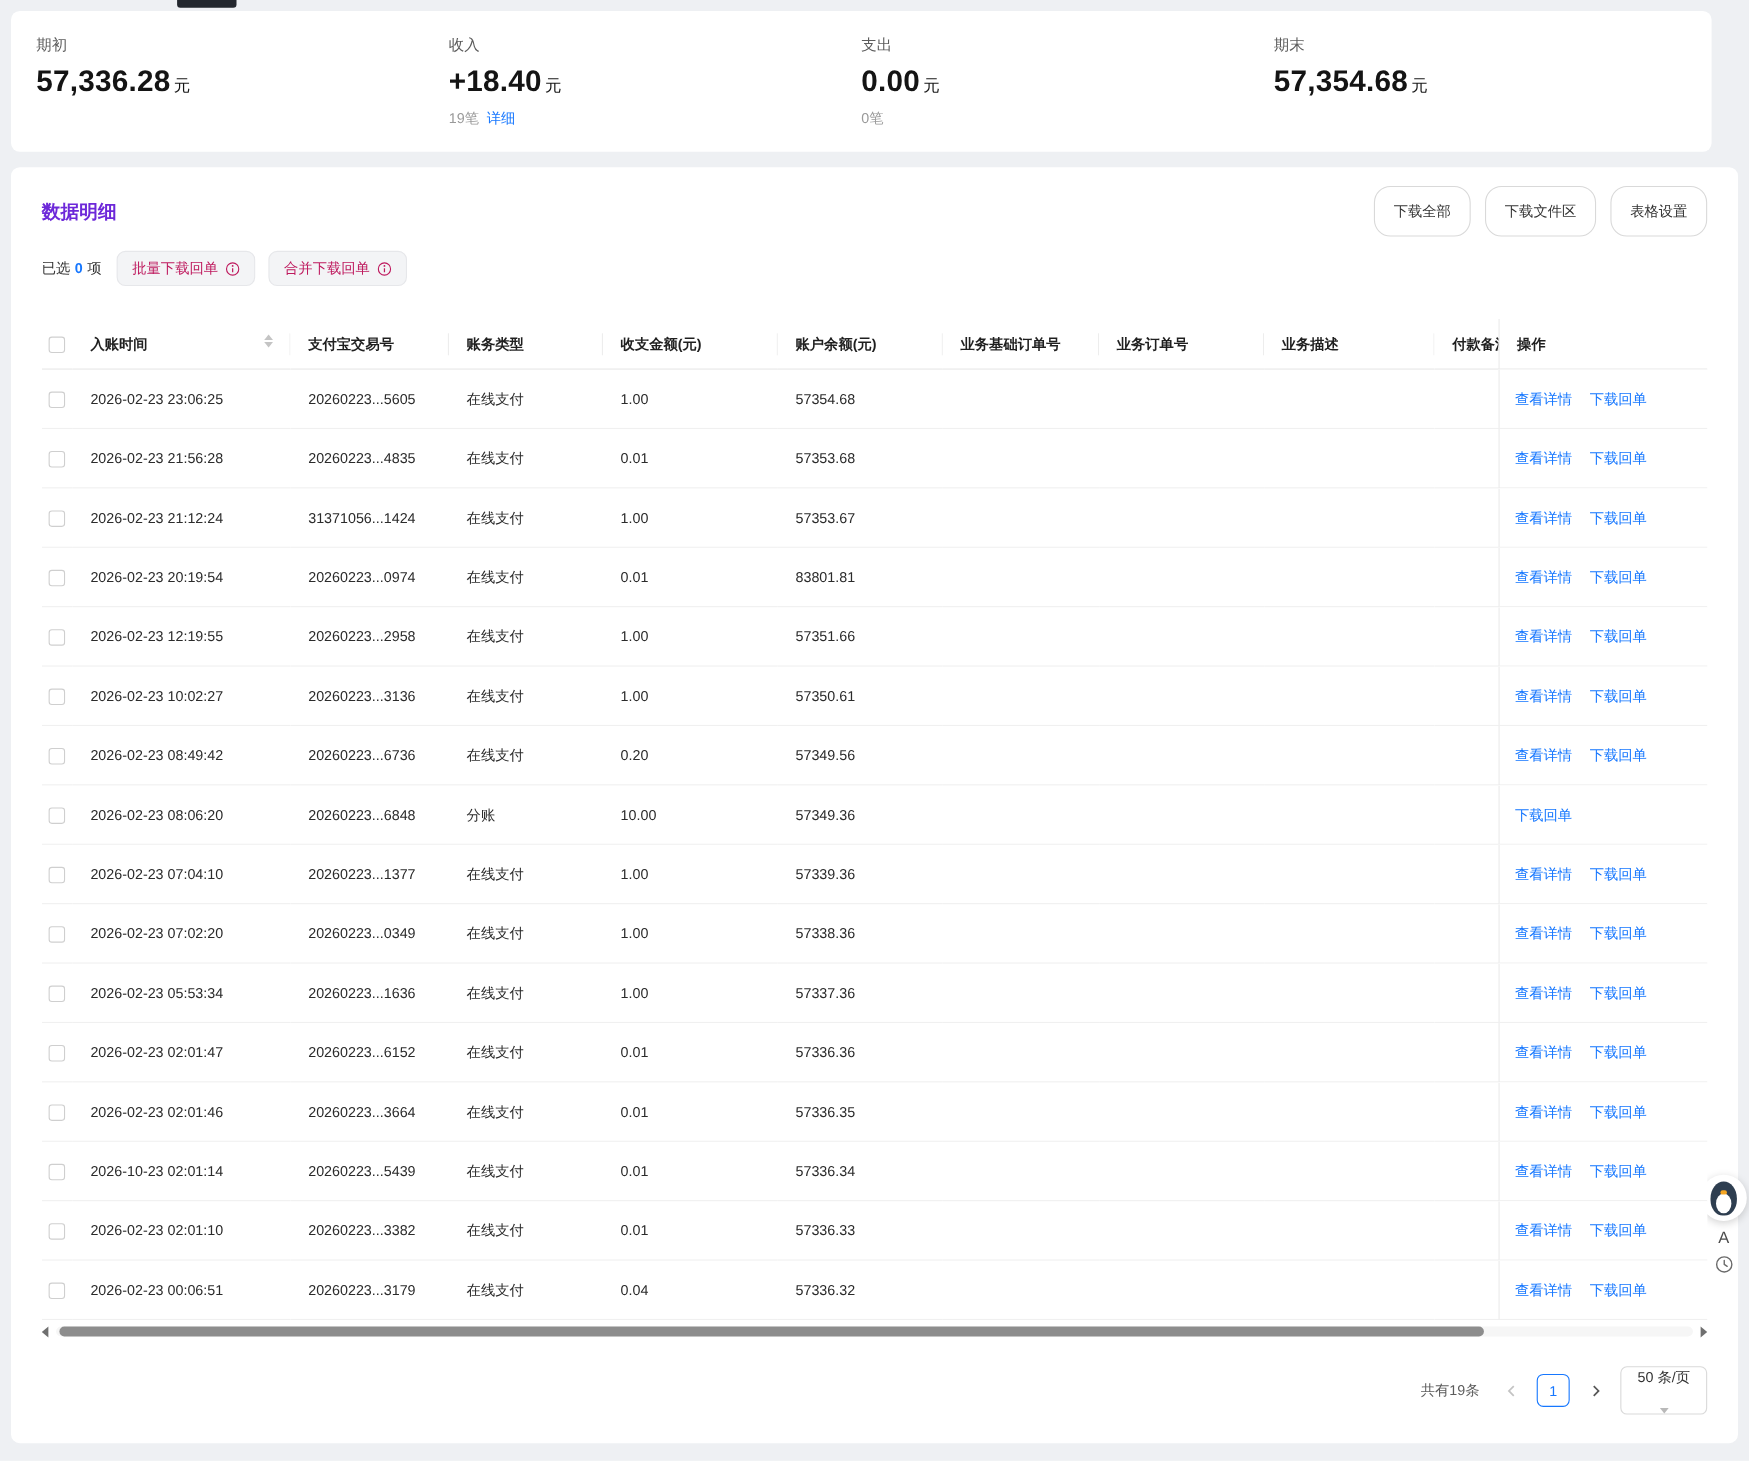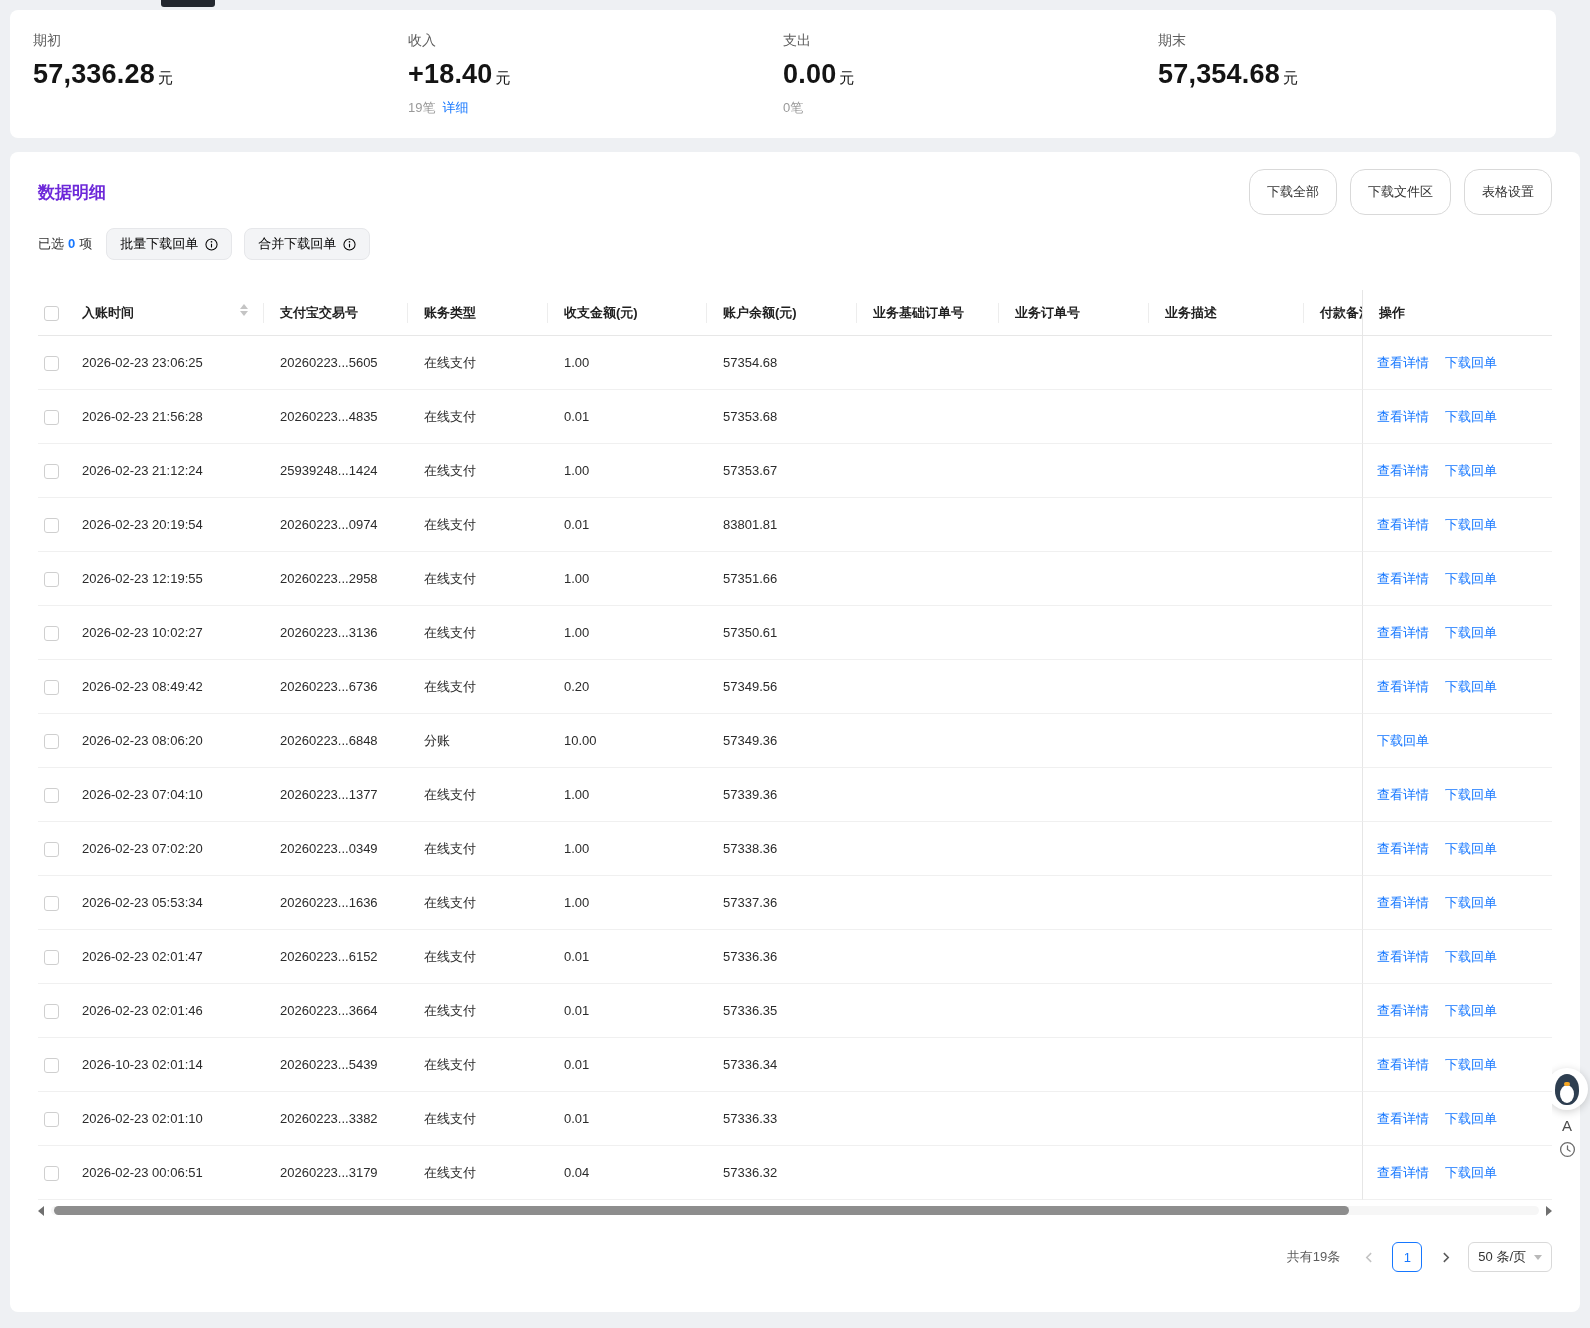--- a/index.html
+++ b/index.html
@@ -25,21 +25,21 @@
   
   .panel { position: absolute; left: 10px; top: 152px; width: 1570px; height: 1160px; background: #fff; border-radius: 8px; padding: 0 28px; }
   .panel-header { height: 76px; display: flex; align-items: center; justify-content: space-between; padding-top: 4px; }
   .panel-title { font-size: 17px; font-weight: 700; color: #6d28d9; margin: 0; }
   .header-actions { display: flex; gap: 13px; }
   .pill-btn { height: 46px; padding: 0 17px; border: 1px solid #d9d9d9; border-radius: 15px; background: #fff; font-size: 13px; color: #333; display: inline-flex; align-items: center; cursor: pointer; font-family: inherit; text-align: right; }
 
   .toolbar { height: 32px; display: flex; align-items: center; gap: 12px; margin-bottom: 30px; }
   .selected-info { font-size: 13px; color: #333; margin-right: 2px; }
   .selected-count { color: #1677ff; font-weight: 700; margin: 0 4px; }
-  .gray-btn { height: 32px; padding: 0 13px; background: #f3f4f6; border: 1px solid #e6e7ea; border-radius: 8px; color: #000000; font-size: 13px; display: inline-flex; align-items: center; gap: 7px; font-family: inherit; cursor: not-allowed; }
+  .gray-btn { height: 32px; padding: 0 13px; background: #f3f4f6; border: 1px solid #e6e7ea; border-radius: 8px; color: #be185d; font-size: 13px; display: inline-flex; align-items: center; gap: 7px; font-family: inherit; cursor: not-allowed; }
   .info-svg { width: 13px; height: 13px; display: block; }
 
   
   .table-wrap { position: relative; width: 1514px; overflow-x: auto; scrollbar-width: none; }
   .table-wrap::-webkit-scrollbar { display: none; }
   table { width: 1576px; table-layout: fixed; border-collapse: separate; border-spacing: 0; font-size: 13px; }
   th, td { padding: 0 16px; overflow: hidden; white-space: nowrap; }
   th { height: 46px; text-align: left; font-weight: 700; color: #1f1f1f; border-bottom: 1px solid #e7e7e7; position: relative; background: #fff; }
   th.with-div::after { content: ""; position: absolute; right: 0; top: 13px; width: 1px; height: 20px; background: #ededed; }
   td { height: 54px; border-bottom: 1px solid #f0f0f0; color: #2b2b2b; }
@@ -64,21 +64,21 @@
   .sb-track { flex: 1; height: 9px; margin: 0 7px; background: #f6f6f6; border-radius: 5px; position: relative; }
   .sb-thumb { position: absolute; left: 3px; top: 0; height: 9px; width: 87%; background: #8d8d8d; border-radius: 5px; cursor: grab; }
 
   
   .pagination { display: flex; align-items: center; justify-content: flex-end; gap: 10px; margin-top: 24px; }
   .pg-total { color: #5c5c5c; margin-right: 6px; }
   .pg-btn { width: 26px; height: 26px; display: flex; align-items: center; justify-content: center; cursor: pointer; color: #c3c3c3; background: transparent; border: none; padding: 0; }
   .pg-btn.next { color: #595959; }
   .pg-btn svg { width: 11px; height: 11px; }
   .pg-current { width: 30px; height: 30px; border: 1px solid #1677ff; border-radius: 6px; color: #1677ff; display: flex; align-items: center; justify-content: center; font-size: 13px; cursor: pointer; background: #fff; font-family: inherit; }
-  .pg-size { height: 30px; min-width: 79px; border: 1px solid #d9d9d9; border-radius: 6px; background: #fff; display: flex; align-items: center; justify-content: space-between; padding: 0 9px; gap: 8px; cursor: pointer; color: #333; }
+  .pg-size { height: 44px; min-width: 79px; border: 1px solid #d9d9d9; border-radius: 6px; background: #fff; display: flex; align-items: center; justify-content: space-between; padding: 0 9px; gap: 8px; cursor: pointer; color: #333; flex-direction: column; }
   .select-caret { width: 0; height: 0; border-left: 4px solid transparent; border-right: 4px solid transparent; border-top: 5px solid #b9b9b9; }
 
   
   .float-widget { position: absolute; right: 0; top: 1068px; width: 46px; display: flex; flex-direction: column; align-items: center; gap: 7px; }
   .fw-avatar { width: 42px; height: 42px; border-radius: 50%; background: #fff; box-shadow: 0 2px 8px rgba(0,0,0,.18); position: relative; cursor: pointer; overflow: hidden; }
   .penguin-body { position: absolute; left: 9px; top: 6px; width: 24px; height: 31px; background: #2e3e50; border-radius: 50% 50% 46% 46%; }
   .penguin-belly { position: absolute; left: 14px; top: 17px; width: 14px; height: 18px; background: #fff; border-radius: 50%; }
   .penguin-beak { position: absolute; left: 18px; top: 14px; width: 6px; height: 4px; background: #f5a623; border-radius: 2px; }
   .fw-letter { font-size: 15px; color: #4d4d4d; cursor: pointer; }
   .fw-clock { cursor: pointer; color: #6b6b6b; }
@@ -209,21 +209,21 @@
     <td></td>
     <td></td>
     <td class="action-col">
       <a class="link">查看详情</a><a class="link">下载回单</a>
     </td>
   </tr>
 
   <tr>
     <td class="c-check"><span class="checkbox"></span></td>
     <td>2026-02-23 21:12:24</td>
-    <td>25939248...1424</td>
+    <td>31371056...1424</td>
     <td>在线支付</td>
     <td class="num">1.00</td>
     <td class="num">57353.67</td>
     <td></td>
     <td></td>
     <td></td>
     <td></td>
     <td class="action-col">
       <a class="link">查看详情</a><a class="link">下载回单</a>
     </td>

